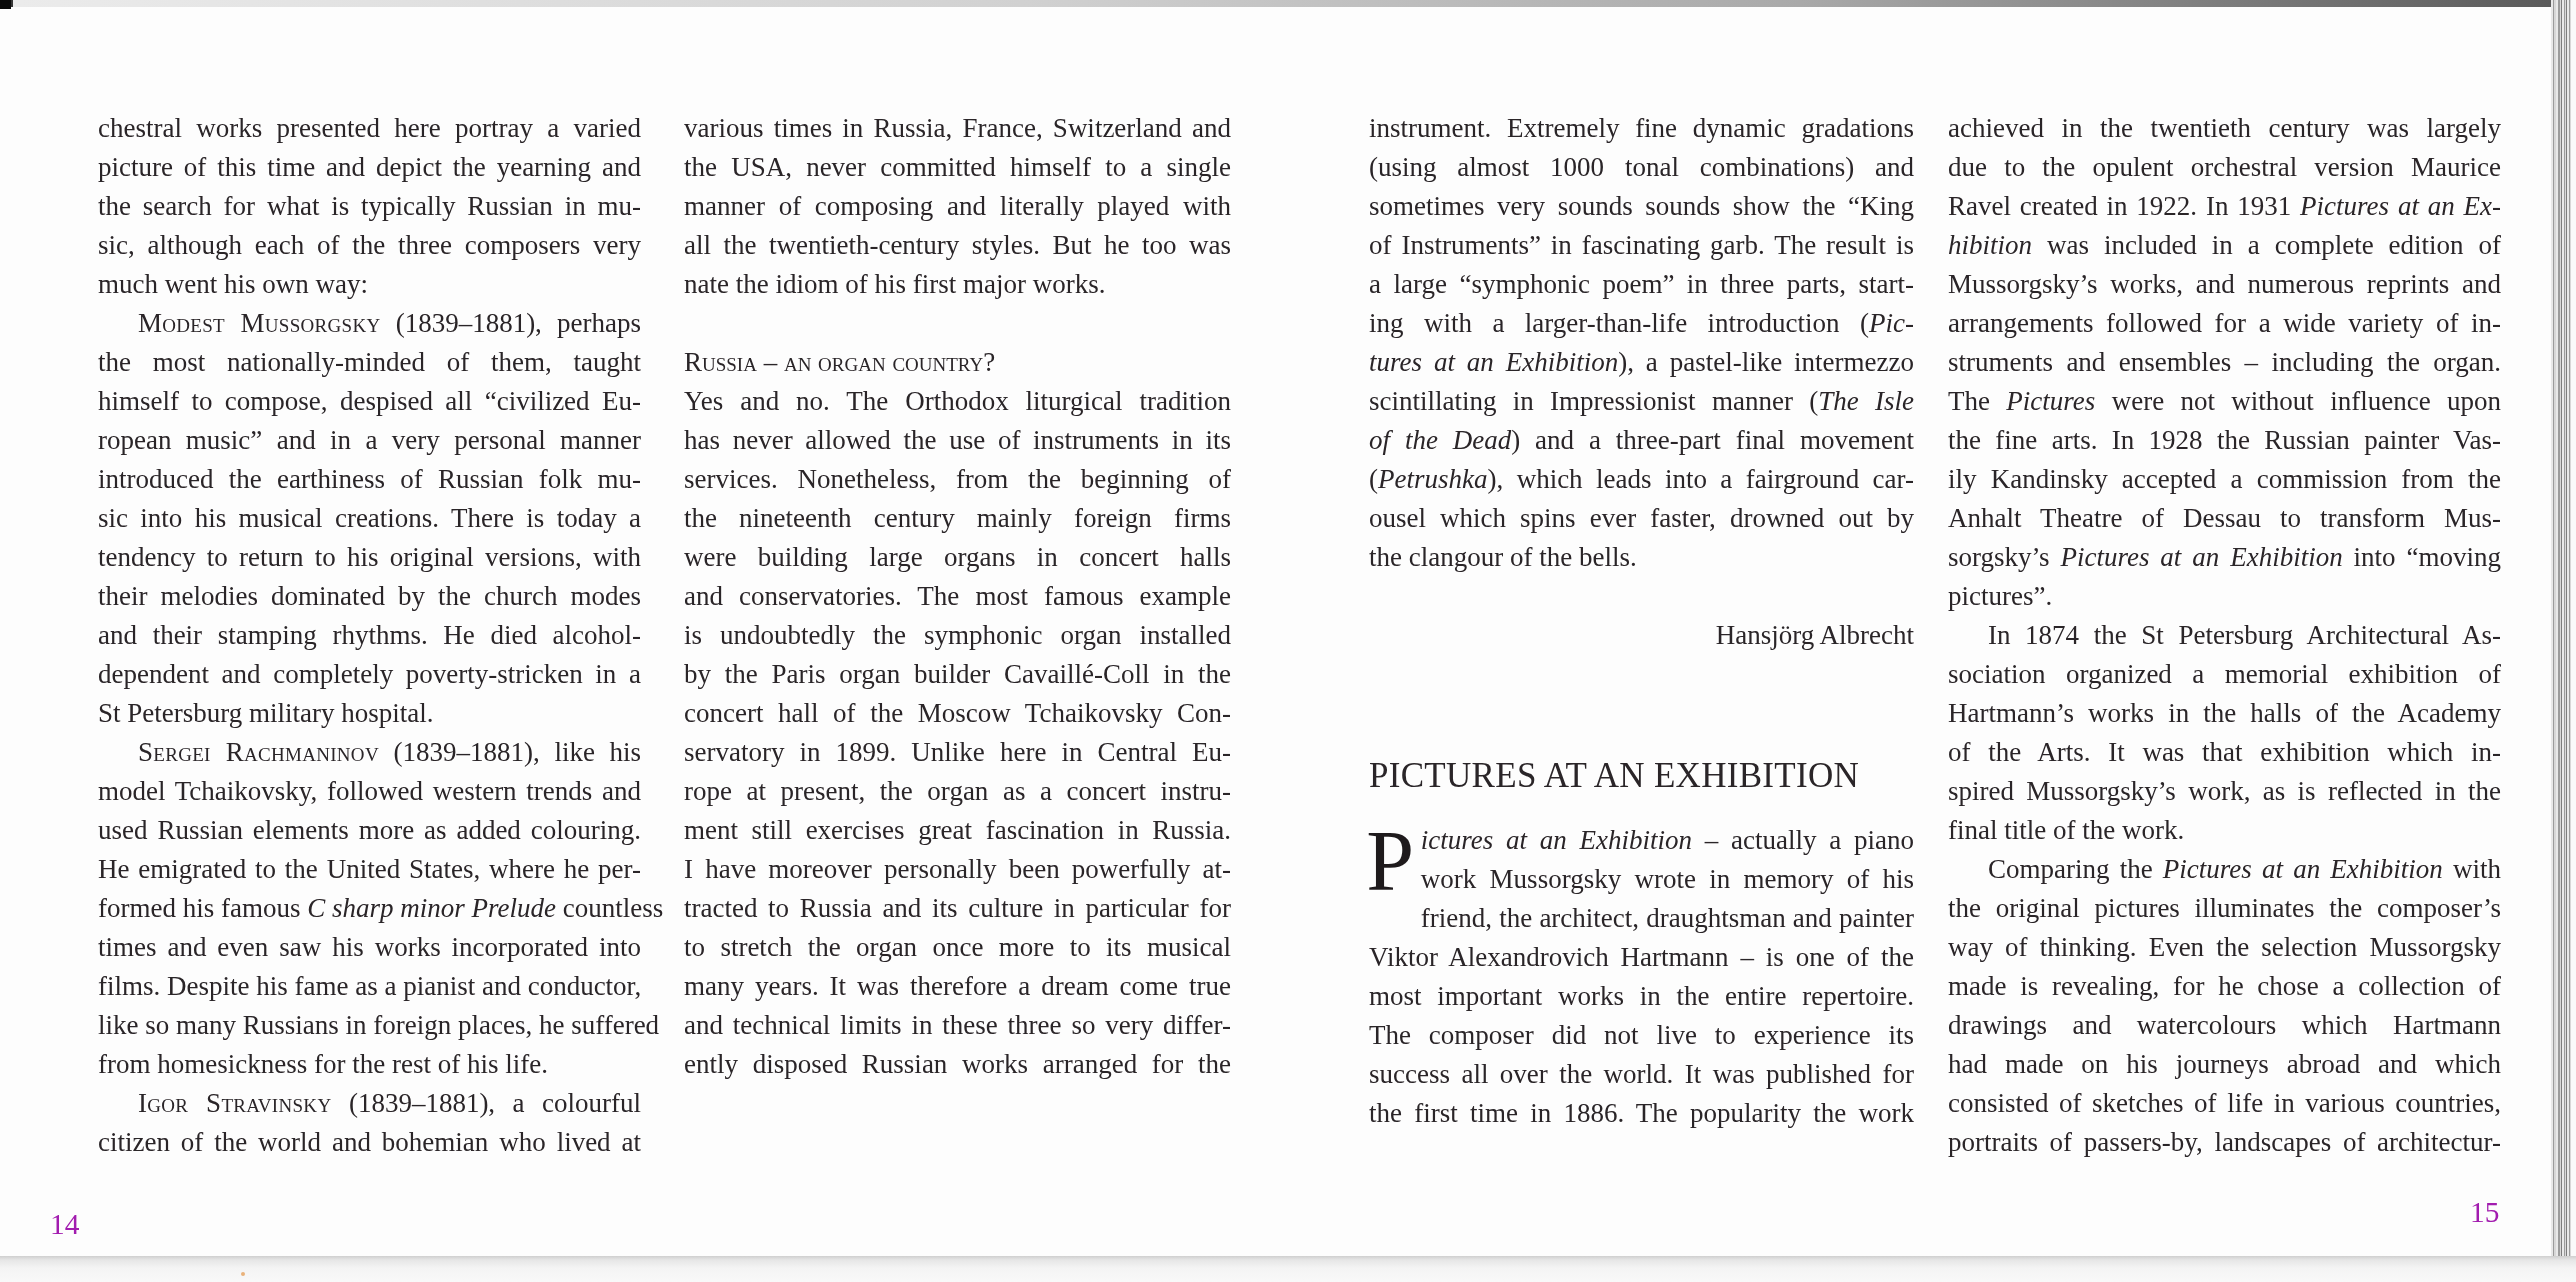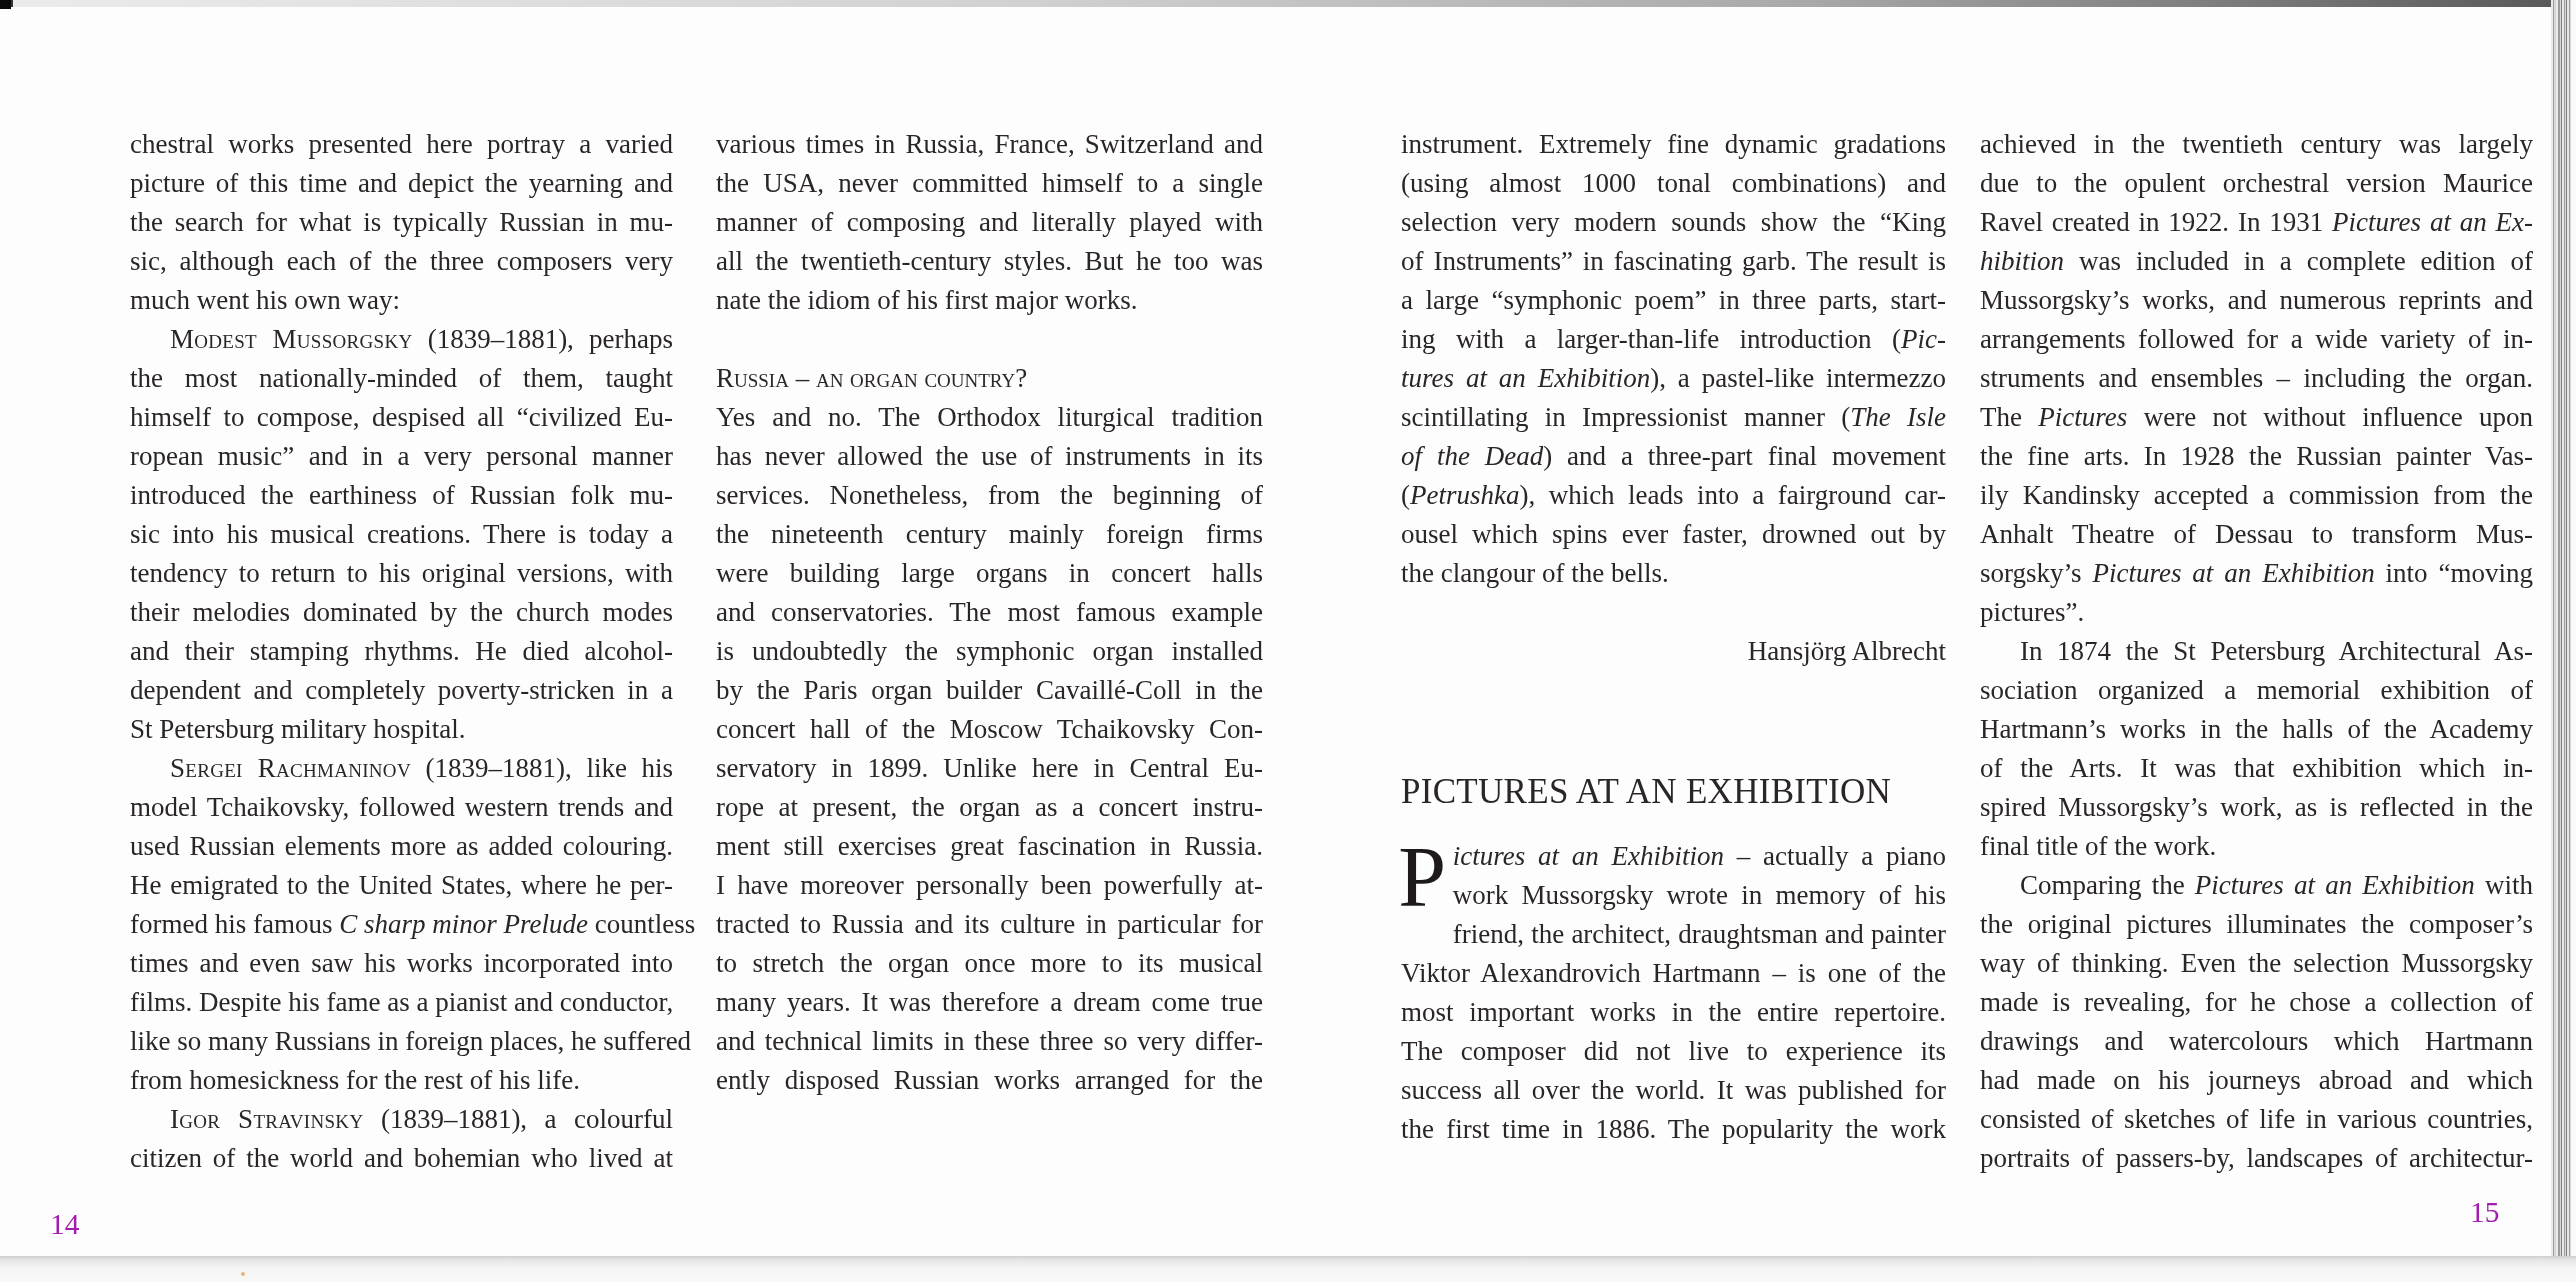--- a/index.html
+++ b/index.html
@@ -19,22 +19,22 @@
     position:absolute; left:0; top:1256px; width:2576px; height:27.4px;
     background:linear-gradient(to bottom, #cfcfcf 0px, #e6e6e6 4px, #f4f4f4 12px, #f9f9f9 27.4px);
   }
   .right-binding {
     position:absolute; left:2551px; top:0; width:20px; height:1258px;
     background:repeating-linear-gradient(to right, #e9e9e9 0px, #e9e9e9 2px, #9c9c9c 2px, #9c9c9c 3.3px, #d8d8d8 3.3px, #d8d8d8 4.7px, #7d7d7d 4.7px, #7d7d7d 5.4px);
   }
   .right-binding-outer { position:absolute; left:2571px; top:0; width:4.7px; height:1283px; background:#fafafa; }
 
   .col {
-    position:absolute; top:125px;
-    font-size:27px; line-height:39px;margin-left:32px;
+    position:absolute; top:109px;
+    font-size:27px; line-height:39px;
   }
   .line { display:block; white-space:nowrap; text-align:justify; text-align-last:justify; }
   .line.last { text-align-last:left; }
   .line.indent { padding-left:40px; }
   .sc { font-variant:small-caps; letter-spacing:0.3px; }
   .it { font-style:italic; }
   .col-14-1 { left:98px; width:543px; }
   .col-14-2 { left:684px; width:547px; }
   .col-15-1 { left:1369px; width:545px; }
   .col-15-2 { left:1948px; width:553px; }
@@ -121,21 +121,21 @@
       <span class="line"><span>many years. It was therefore a dream come true</span></span>
       <span class="line"><span>and technical limits in these three so very differ-</span></span>
       <span class="line"><span>ently disposed Russian works arranged for the</span></span>
     </div>
 </div>
 
 <div class="col col-15-1">
   <div>
       <span class="line"><span>instrument. Extremely fine dynamic gradations</span></span>
       <span class="line"><span>(using almost 1000 tonal combinations) and</span></span>
-      <span class="line"><span>selection very modern sounds show the “King</span></span>
+      <span class="line"><span>sometimes very sounds sounds show the “King</span></span>
       <span class="line"><span>of Instruments” in fascinating garb. The result is</span></span>
       <span class="line"><span>a large “symphonic poem” in three parts, start-</span></span>
       <span class="line"><span>ing with a larger-than-life introduction (</span><span class="it">Pic-</span></span>
       <span class="line"><span class="it">tures at an Exhibition</span><span>), a pastel-like intermezzo</span></span>
       <span class="line"><span>scintillating in Impressionist manner (</span><span class="it">The Isle</span></span>
       <span class="line"><span class="it">of the Dead</span><span>) and a three-part final movement</span></span>
       <span class="line"><span>(</span><span class="it">Petrushka</span><span>), which leads into a fairground car-</span></span>
       <span class="line"><span>ousel which spins ever faster, drowned out by</span></span>
       <span class="line last"><span>the clangour of the bells.</span></span>
     </div>

